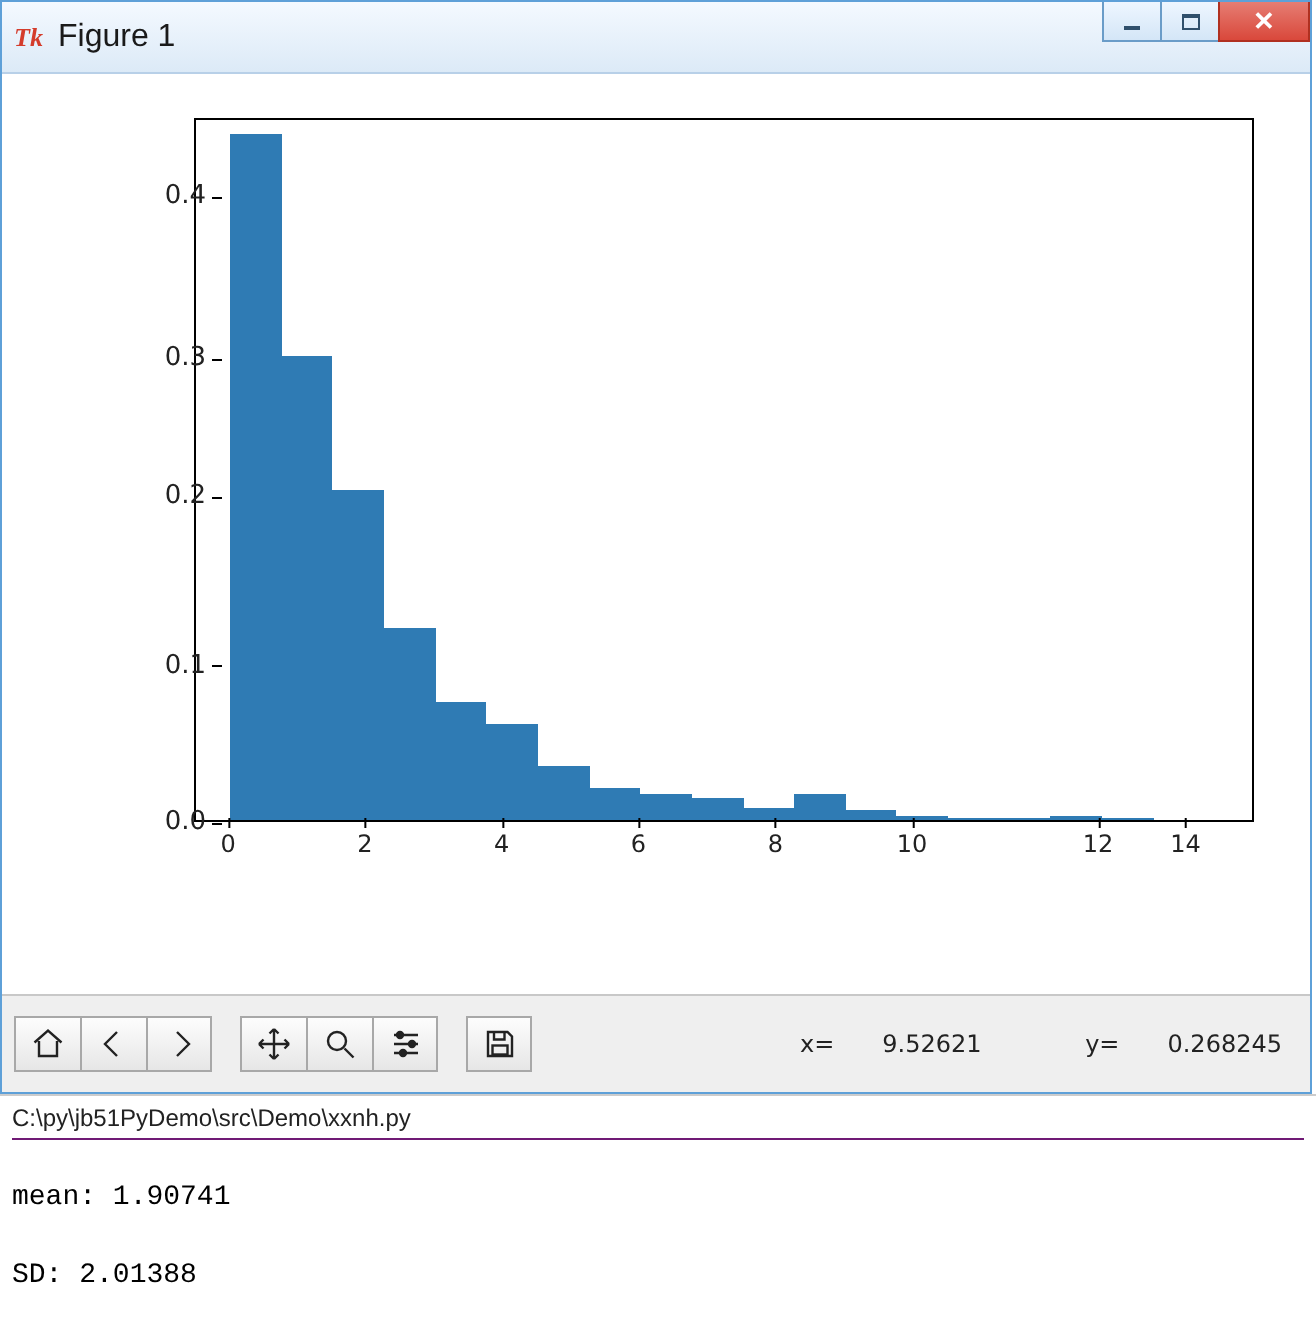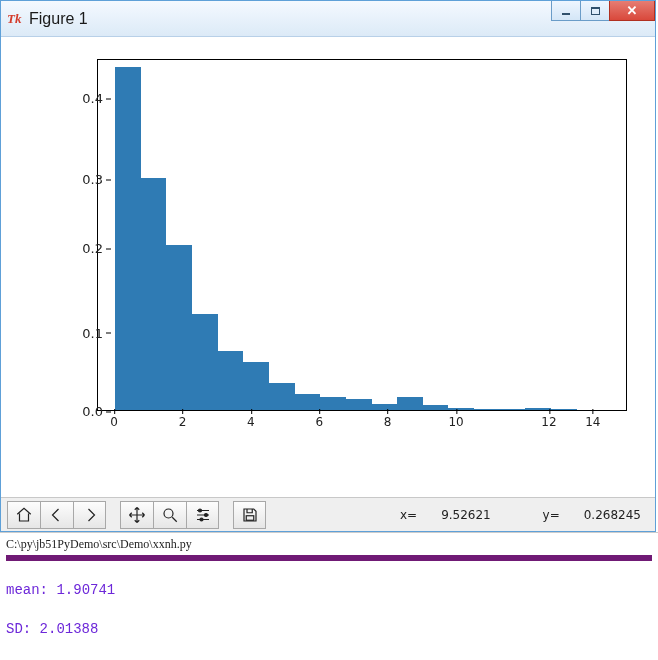--- a/index.html
+++ b/index.html
@@ -149,21 +149,21 @@
     left: 0; bottom: 0;
     width: 100%; height: 100%;
   }
   .bar {
     position: absolute;
     bottom: 0;
     background: #2f7bb4;
   }
 
   .toolbar {
-    height: 34px;
+    height: 49px;
     border-top: 1px solid #c8c8c8;
     background: #efefef;
     display: flex;
     align-items: center;
     padding: 2px 6px;
     position: relative;
   }
   .tbtn {
     width: 33px; height: 28px;
     border: 1px solid #a8a8a8;
@@ -182,31 +182,31 @@
     color: #222;
   }
   .coords span { margin-left: 24px; }
 
   .console {
     border-top: 1px solid #ccc;
     background: #fff;
     padding: 4px 6px 20px 6px;
   }
   .script-path {
-    font-family: Liberation Serif, serif;
+    font-family: Liberation Sans, sans-serif;
     font-size: 12px;
     color: #222;
     padding-bottom: 3px;
-    border-bottom: 6px solid #701a75;
+    border-bottom: 1px solid #701a75;
     margin-bottom: 3px;
   }
   .mono {
     font-family: "Consolas", "Courier New", monospace;
     font-size: 14px;
-    color: #6d28d9;
+    color: #000000;
     line-height: 1.35;
     margin-top: 20px;
   }
 </style>
 </head>
 <body>
 
 <div class="window">
 
   <div class="titlebar">

